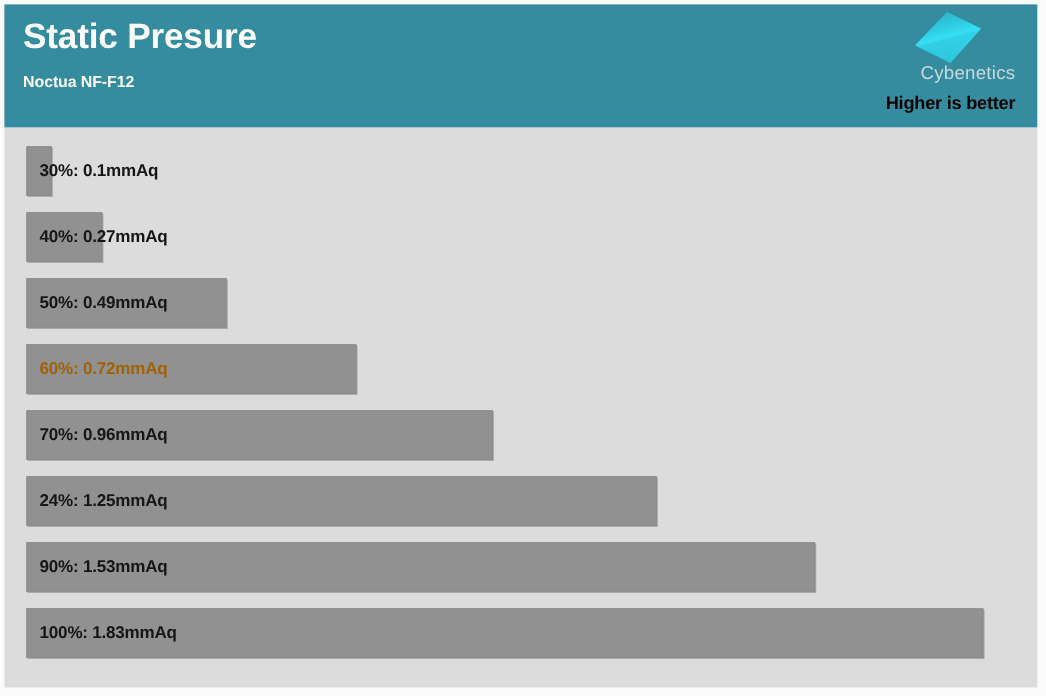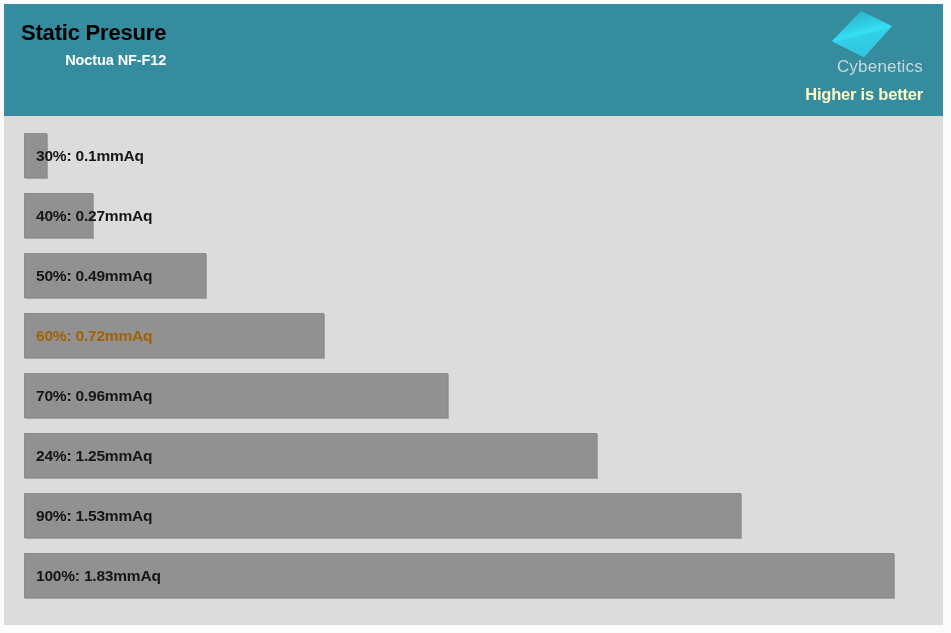--- a/index.html
+++ b/index.html
@@ -37,37 +37,36 @@
     overflow: hidden;
   }
 
   .header-text-block {
     position: absolute;
     left: 17px;
     top: 14px;
   }
 
   .chart-title {
-    font-size: 22px;
-    font-weight: bold;
-    color: #000000;
+    font-size: 32px;
+    font-weight: bold;
+    color: #ffffff;
     line-height: 30px;
     letter-spacing: -0.2px;
     white-space: nowrap;
   }
 
   .chart-subtitle {
     font-size: 14.5px;
     font-weight: bold;
     color: #ffffff;
     line-height: 18px;
-    margin-top: 3px;
+    margin-top: 18px;
     letter-spacing: -0.1px;
     white-space: nowrap;
-    text-align: right;
   }
 
   
   .brand {
     position: absolute;
     right: 8px;
     top: 4px;
     width: 190px;
     height: 108px;
     text-align: right;
@@ -92,21 +91,21 @@
     letter-spacing: 0.2px;
     white-space: nowrap;
   }
 
   .brand-tagline {
     position: absolute;
     right: 12px;
     top: 76px;
     font-size: 16.5px;
     font-weight: bold;
-    color: #fef9c3;
+    color: #000000;
     line-height: 20px;
     letter-spacing: -0.2px;
     white-space: nowrap;
   }
 
   
   .plot {
     position: absolute;
     left: 4px;
     top: 116px;

